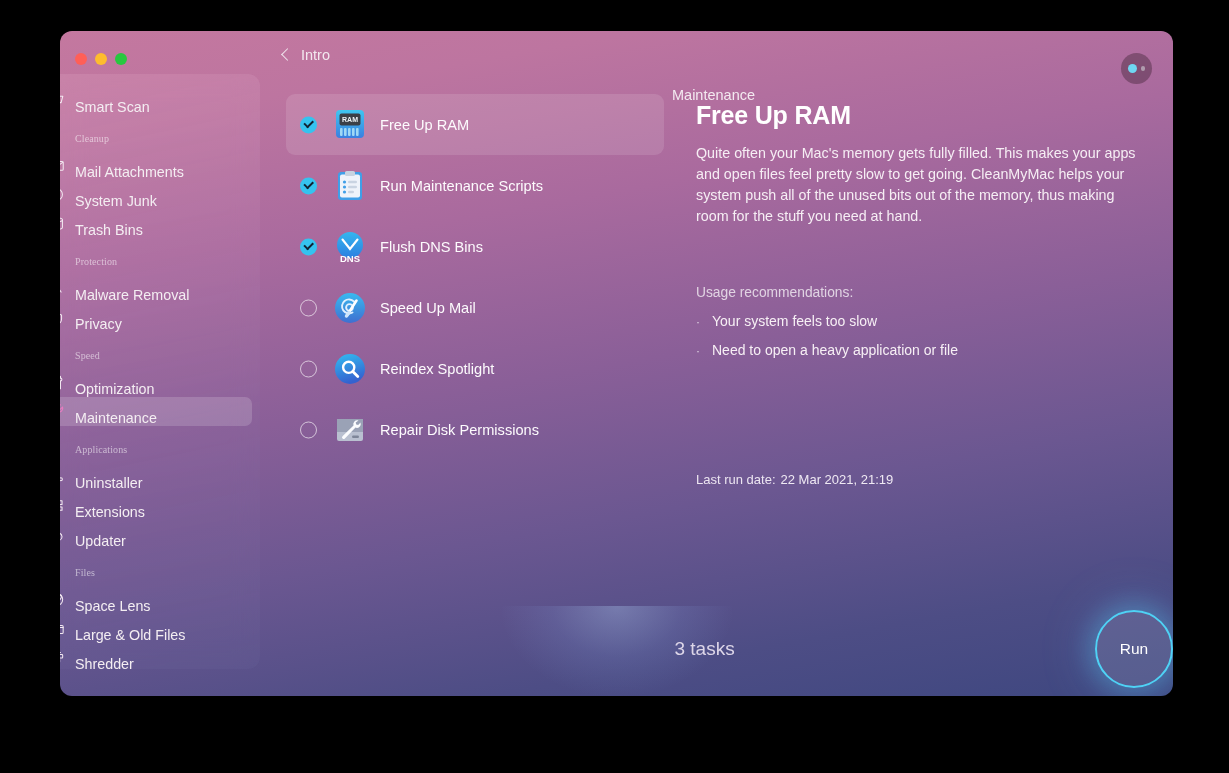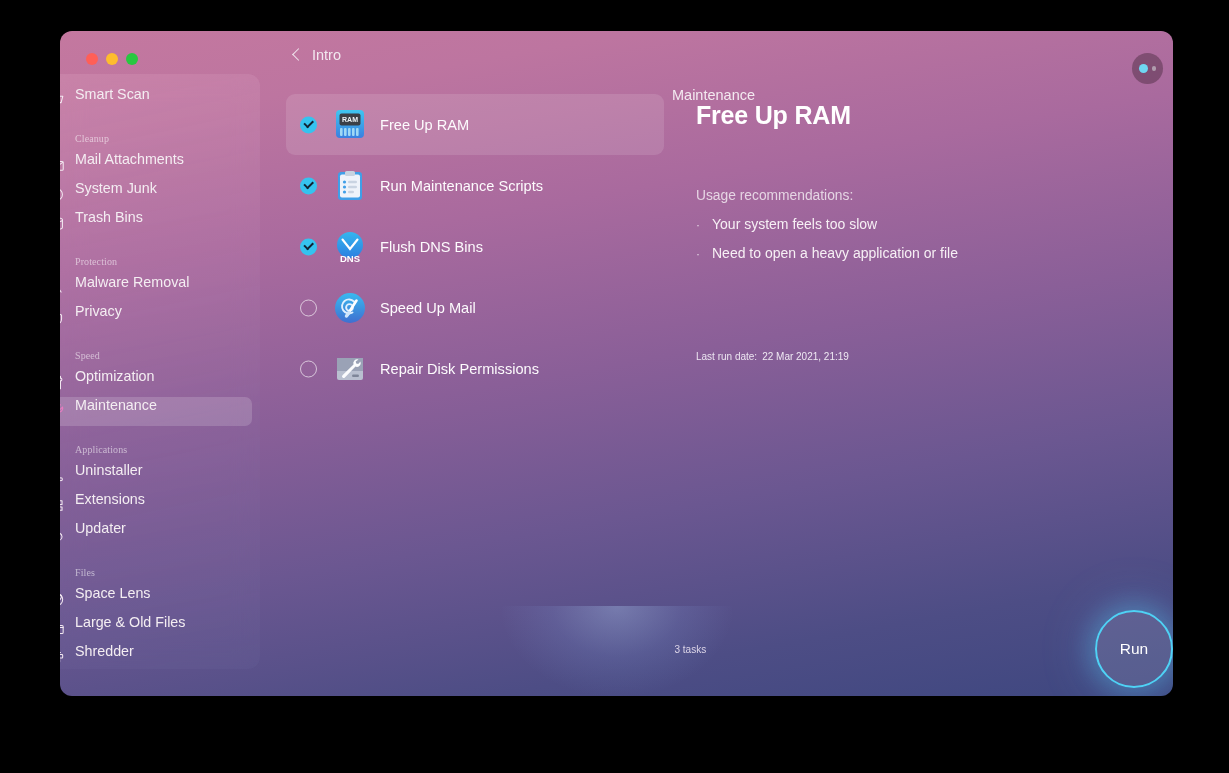--- a/index.html
+++ b/index.html
@@ -20,21 +20,21 @@
         #bd75a0 12%,
         #a96a9e 30%,
         #8a5f98 50%,
         #6b5791 68%,
         #4d4d85 86%,
         #3e4780 100%);
     box-shadow: 0 24px 60px rgba(0,0,0,0.55);
   }
   
   #titlebar {
-    position: absolute; left: 12px; top: 0;
+    position: absolute; left: 1px; top: 0;
     width: 100%; height: 58px;
   }
   .traffic {
     position: absolute; top: 22px;
     width: 12px; height: 12px; border-radius: 50%;
   }
   .traffic.red    { left: 14px; background: #ff5f57; }
   .traffic.yellow { left: 34px; background: #febc2e; }
   .traffic.green  { left: 54px; background: #28c840; }
 
@@ -81,21 +81,21 @@
   }
   .side-group-label {
     color: rgba(255,255,255,0.55);
     font-size: 10px;
     padding: 0 0 0 50px;
     margin: 18px 0 7px 0;
     letter-spacing: 0.1px;
     font-family: Liberation Serif, serif;
   }
   .side-item {
-    display: flex; align-items: flex-start;
+    display: flex; align-items: flex-end;
     height: 29px;
     margin: 0 8px;
     padding-left: 42px;
     border-radius: 7px;
     color: #f4eef2;
     font-size: 14.3px;
     cursor: pointer;
     position: relative;
   }
   .side-item.active { background: rgba(255,255,255,0.16); }
@@ -171,22 +171,22 @@
     font-size: 13.8px;
     margin-top: 58px;
   }
   .usage-row {
     display: flex; align-items: baseline; gap: 12px;
     margin-top: 13px;
     color: #f7f0f5; font-size: 14px;
   }
   .usage-row .bullet { color: rgba(255,255,255,0.75); font-size: 12px; }
   #lastrun {
-    margin-top: 90px;
-    color: #efe9f3; font-size: 10px;
+    margin-top: 114px;
+    color: #efe9f3; font-size: 13px;
   }
   #lastrun .k { color: #ece5f1; }
   #lastrun .v { margin-left: 5px; }
 
   
   #run-wrap {
     position: absolute;
     left: 0; bottom: 8px; width: 100%;
     display: flex; align-items: center; justify-content: flex-end;
   }
@@ -196,21 +196,21 @@
     border: 2.5px solid #4fd2f5;
     background: rgba(255,255,255,0.12);
     display: flex; align-items: center; justify-content: center;
     color: #fff; font-size: 15.5px;
     cursor: pointer;
     box-shadow: 0 0 22px 6px rgba(79,210,245,0.28),
                 0 0 44px 14px rgba(120,180,240,0.18);
   }
   #tasks-count {
     position: absolute; left: 50%; margin-left: 58px;
-    color: #ddd6e8; font-size: 10px;
+    color: #ddd6e8; font-size: 19px;
     white-space: nowrap;
   }
   #glow {
     position: absolute;
     left: 50%; transform: translateX(-50%);
     bottom: 0px;
     width: 230px; height: 90px;
     background: radial-gradient(ellipse at center top,
         rgba(185,220,255,0.30) 0%,
         rgba(140,170,230,0.14) 40%,
@@ -455,32 +455,50 @@
             <path d="M24.5 10.5l-9 14" stroke="#ffffff" stroke-width="2.6" stroke-linecap="round"></path>
             <path d="M17 22.5l-2.5 3.5" stroke="#cfe6fb" stroke-width="3.4" stroke-linecap="round"></path>
           </svg>
         </div>
         <div class="task-label">Speed Up Mail</div>
       </div>
       <div class="task-row">
         <div class="chk off"></div>
         <div class="task-icon">
           <svg viewBox="0 0 36 36">
+            <defs>
+              <linearGradient id="spg" x1="0" y1="0" x2="0.3" y2="1">
+                <stop offset="0" stop-color="#32bdf2"></stop>
+                <stop offset="1" stop-color="#3462cf"></stop>
+              </linearGradient>
+            </defs>
+            <circle cx="18" cy="18" r="15" fill="url(#spg)"></circle>
+            <circle cx="16.7" cy="16.3" r="5.6" fill="none" stroke="#fff" stroke-width="2.4"></circle>
+            <path d="M20.8 20.6l5 5" stroke="#fff" stroke-width="2.8" stroke-linecap="round"></path>
+          </svg>
+        </div>
+        <div class="task-label">Reindex Spotlight</div>
+      </div>
+      <div class="task-row">
+        <div class="chk off"></div>
+        <div class="task-icon">
+          <svg viewBox="0 0 36 36">
             <path d="M5 7h26v15H5z" fill="#9aa2b6"></path>
             <path d="M5 20h26v7a2 2 0 01-2 2H7a2 2 0 01-2-2z" fill="#b9c0d0"></path>
             <rect x="20" y="23.5" width="7" height="2.4" rx="1.2" fill="#7e8699"></rect>
             <path d="M26.5 8.6a3.9 3.9 0 00-5 5L10.5 24.2a1.7 1.7 0 002.4 2.4l10.6-11a3.9 3.9 0 005-5l-2.3 2.3-2-.5-.5-2z" fill="#fbfcfe"></path>
           </svg>
         </div>
         <div class="task-label">Repair Disk Permissions</div>
       </div>
     </div>
 
   <div id="detail">
     <div id="detail-title">Free Up RAM</div>
+    <div id="detail-desc">Quite often your Mac's memory gets fully filled. This makes your apps and open files feel pretty slow to get going. CleanMyMac helps your system push all of the unused bits out of the memory, thus making room for the stuff you need at hand.</div>
     <div id="usage-title">Usage recommendations:</div>
     <div id="usage-list">
         <div class="usage-row">
           <span class="bullet">·</span>
           <span>Your system feels too slow</span>
         </div>
         <div class="usage-row">
           <span class="bullet">·</span>
           <span>Need to open a heavy application or file</span>
         </div>

